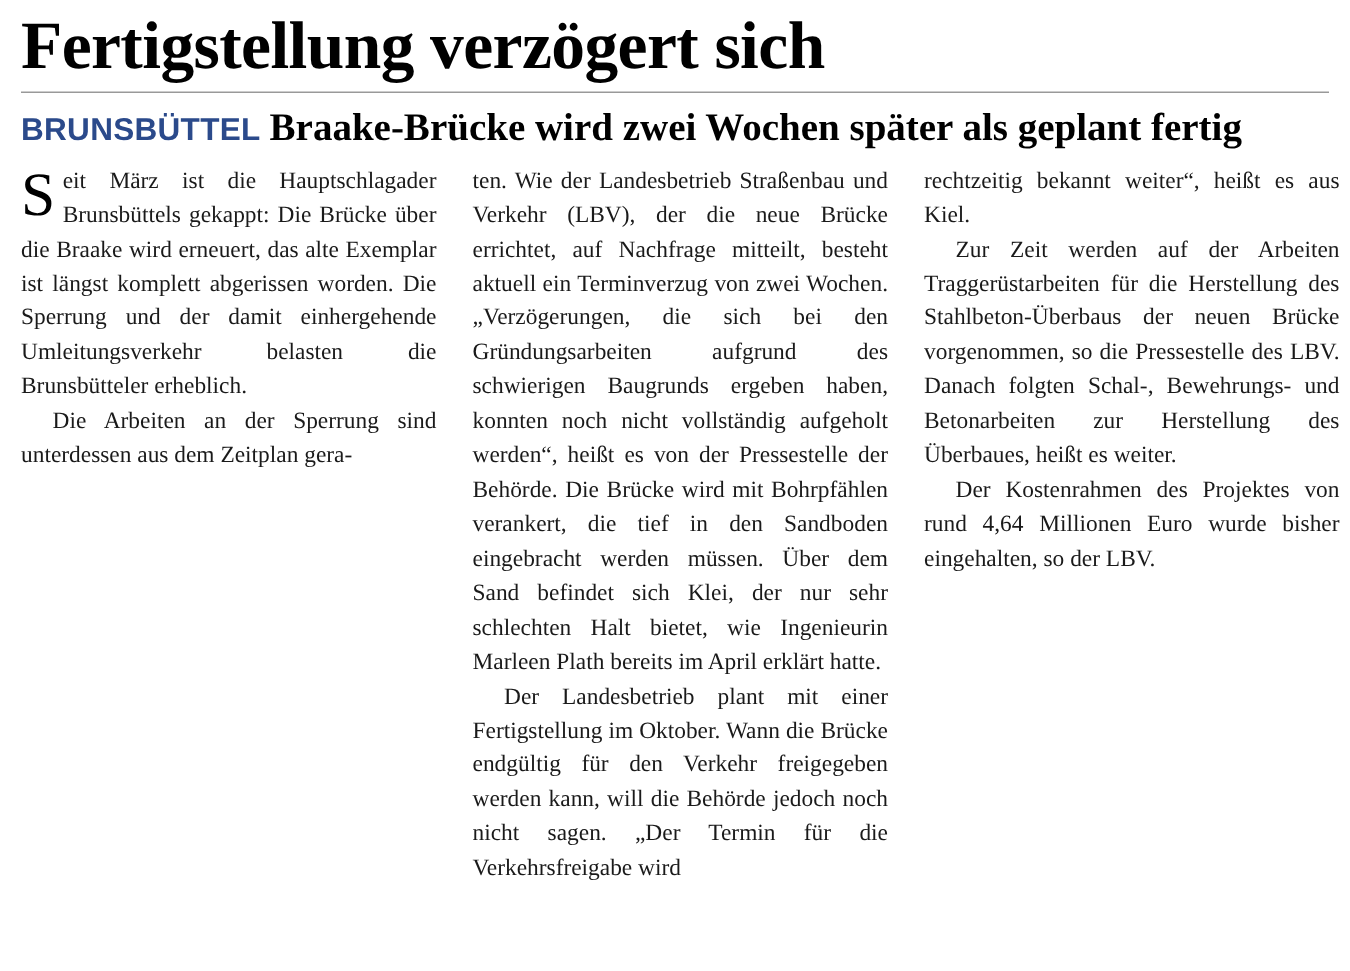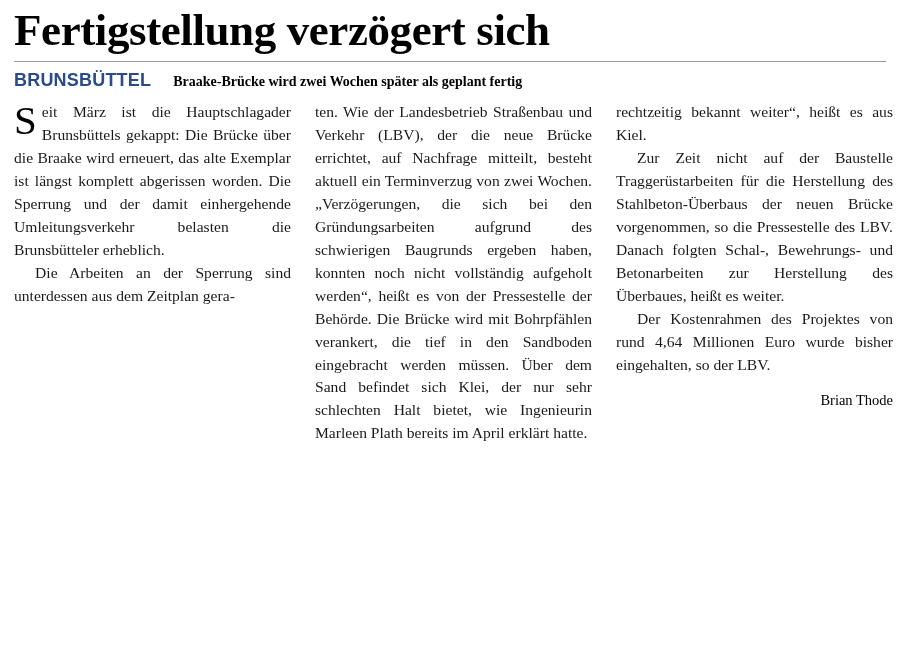--- a/index.html
+++ b/index.html
@@ -40,28 +40,28 @@
   }
   .subline {
     font-size: 19px;
     line-height: 1.2;
     margin: 0 0 10px 0;
     font-family: "Liberation Serif", serif;
   }
   .kicker {
     font-family: "Liberation Sans", sans-serif;
     font-weight: bold;
-    font-size: 18px;
+    font-size: 21px;
     letter-spacing: 0.2px;
     color: #2b4a8b;
-    margin-right: 22px;
+    margin-right: 6px;
   }
   .subtitle-text {
     font-weight: bold;
-    font-size: 14px;
+    font-size: 26px;
     color: #000000;
   }
   .columns {
     display: flex;
     gap: 24px;
     align-items: flex-start;
   }
   .col {
     width: 277px;
     flex: 0 0 277px;
@@ -112,23 +112,23 @@
 
   <div class="columns">
 
     <div class="col col-1">
       <p class="dropcap-para"><span class="dropcap">S</span><span>eit März ist die Hauptschlagader Brunsbüttels gekappt: Die Brücke über die Braake wird erneuert, das alte Exemplar ist längst komplett abgerissen worden. Die Sperrung und der damit einhergehende Umleitungsverkehr belasten die Brunsbütteler erheblich.</span></p>
       <p>Die Arbeiten an der Sperrung sind unterdessen aus dem Zeitplan gera-</p>
     </div>
 
     <div class="col col-2">
       <p>ten. Wie der Landesbetrieb Straßenbau und Verkehr (LBV), der die neue Brücke errichtet, auf Nachfrage mitteilt, besteht aktuell ein Terminverzug von zwei Wochen. „Verzögerungen, die sich bei den Gründungsarbeiten aufgrund des schwierigen Baugrunds ergeben haben, konnten noch nicht vollständig aufgeholt werden“, heißt es von der Pressestelle der Behörde. Die Brücke wird mit Bohrpfählen verankert, die tief in den Sandboden eingebracht werden müssen. Über dem Sand befindet sich Klei, der nur sehr schlechten Halt bietet, wie Ingenieurin Marleen Plath bereits im April erklärt hatte.</p>
+      <p>Der Landesbetrieb plant mit einer Fertigstellung im Oktober. Wann die Brücke endgültig für den Verkehr freigegeben werden kann, will die Behörde jedoch noch nicht sagen. „Der Termin für die Verkehrsfreigabe wird</p>
     </div>
 
     <div class="col col-3">
       <p>rechtzeitig bekannt weiter“, heißt es aus Kiel.</p>
-      <p>Zur Zeit nicht auf der Baustelle Traggerüstarbeiten für die Herstellung des Stahlbeton-Überbaus der neuen Brücke vorgenommen, so die Pressestelle des LBV. Danach folgten Schal-, Bewehrungs- und Betonarbeiten zur Herstellung des Überbaues, heißt es weiter.</p>
+      <p>Zur Zeit werden auf der Arbeiten Traggerüstarbeiten für die Herstellung des Stahlbeton-Überbaus der neuen Brücke vorgenommen, so die Pressestelle des LBV. Danach folgten Schal-, Bewehrungs- und Betonarbeiten zur Herstellung des Überbaues, heißt es weiter.</p>
       <p>Der Kostenrahmen des Projektes von rund 4,64 Millionen Euro wurde bisher eingehalten, so der LBV.</p>
-      <div class="byline">Brian Thode</div>
     </div>
 
   </div>
 </div>
 
 </body></html>

